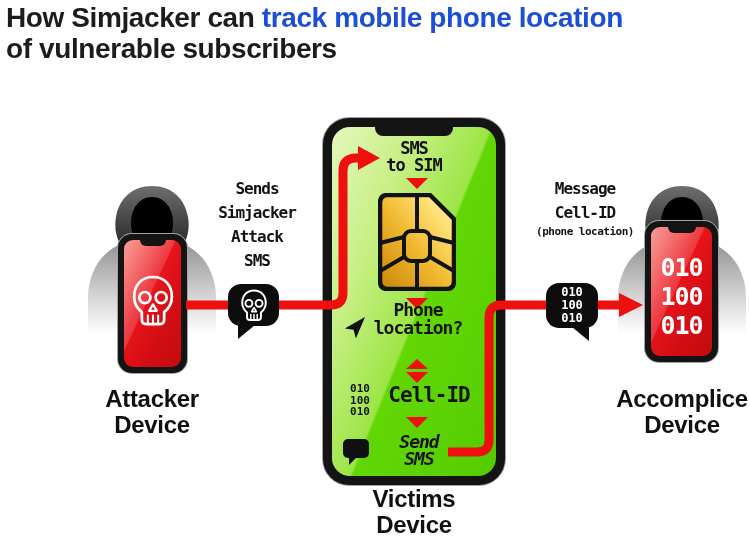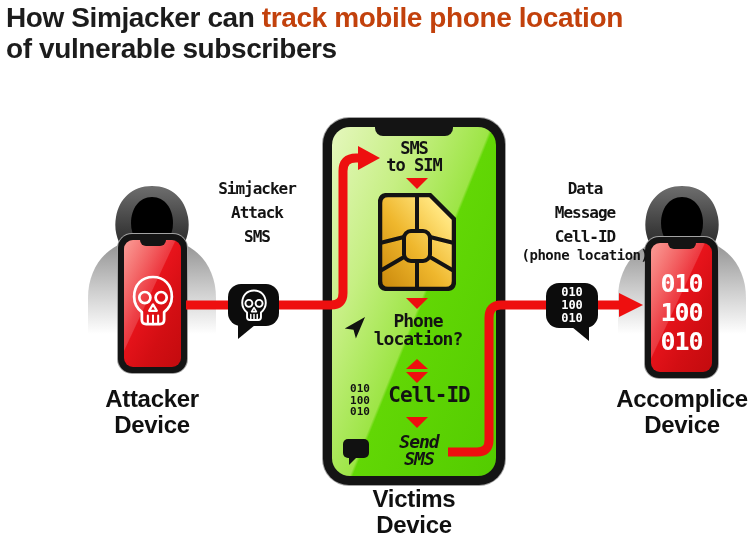--- a/index.html
+++ b/index.html
@@ -2,61 +2,61 @@
 <html><head>
 <meta charset="utf-8">
 <style>
   html,body{margin:0;padding:0;background:#fff;}
   .stage{position:relative;width:750px;height:558px;background:#ffffff;overflow:hidden;
          font-family:"Liberation Sans",sans-serif;}
 
   
   .title{position:absolute;left:6px;top:2px;margin:0;font-size:28px;line-height:31px;
          font-weight:bold;color:#1c1c1c;letter-spacing:-0.4px;z-index:1;}
-  .title .red{color:#c2410c;}
+  .title .red{color:#1d4ed8;}
 
   
   .figure{position:absolute;width:140px;height:150px;z-index:2;}
   #fig-attacker{left:82px;top:184px;}
   #fig-accomplice{left:612px;top:184px;}
 
   
   .phone{position:absolute;background:#141414;z-index:3;box-shadow:0 0 0 1px #a3a3a3;}
   .screen{position:absolute;overflow:hidden;}
   .notch{position:absolute;top:0;left:50%;transform:translateX(-50%);
          background:#141414;border-radius:0 0 8px 8px;}
   .sheen{position:absolute;inset:0;pointer-events:none;
          background:linear-gradient(115deg,rgba(255,255,255,.42) 0%,rgba(255,255,255,.16) 44%,rgba(255,255,255,0) 45%);}
 
   #phone-attacker{left:118px;top:234px;width:69px;height:139px;border-radius:14px;}
   #phone-attacker .screen{inset:6px;border-radius:9px;
       background:linear-gradient(118deg,#f7544a 0%,#ea141c 40%,#d30e13 70%,#c30b0e 100%);}
   #phone-attacker .notch{width:26px;height:6px;}
 
-  #phone-accomplice{left:645px;top:237px;width:73px;height:141px;border-radius:14px;}
+  #phone-accomplice{left:645px;top:221px;width:73px;height:141px;border-radius:14px;}
   #phone-accomplice .screen{inset:6px;border-radius:9px;
       background:linear-gradient(118deg,#f7544a 0%,#ea141c 40%,#d30e13 70%,#c30b0e 100%);}
   #phone-accomplice .notch{width:28px;height:6px;}
   .acc-binary{position:absolute;left:0;right:0;top:26px;text-align:center;
       font-family:"DejaVu Sans Mono",monospace;font-weight:bold;color:#fff;
       font-size:25px;line-height:29px;letter-spacing:-1px;}
 
   #phone-victim{left:323px;top:118px;width:182px;height:367px;border-radius:26px;}
   #phone-victim .screen{inset:9px;border-radius:18px;
       background:linear-gradient(112deg,#e5f7bd 0%,#c6ef83 28%,#9de546 52%,#62d705 53%,#53cc00 100%);}
   #phone-victim .notch{width:78px;height:9px;}
 
   .skull-big{position:absolute;left:50%;top:34px;transform:translateX(-50%);}
 
   
   .flow-text{position:absolute;text-align:center;font-family:"DejaVu Sans Mono",monospace;
              font-weight:bold;color:#131313;letter-spacing:-1px;}
   .flow-text span{display:block;}
   #flow-sms-to-sim{left:0;top:13px;width:164px;font-size:17px;line-height:17px;}
-  #flow-phone-location{left:8px;top:185px;width:156px;font-size:18px;line-height:18px;}
+  #flow-phone-location{left:8px;top:174px;width:156px;font-size:18px;line-height:18px;}
   #flow-cell-id{left:30px;top:258px;width:134px;font-size:21px;line-height:21px;}
   #flow-send-sms{left:10px;top:306px;width:154px;font-size:18px;line-height:17px;font-style:italic;}
   #flow-binary{left:8px;top:256px;width:40px;font-size:11px;line-height:11.5px;letter-spacing:0;}
 
   .tri-down{position:absolute;width:0;height:0;border-left:11px solid transparent;
             border-right:11px solid transparent;border-top:11px solid #ee0f0f;}
   .tri-up{position:absolute;width:0;height:0;border-left:11px solid transparent;
           border-right:11px solid transparent;border-bottom:10px solid #ee0f0f;}
   #tri-1{left:74px;top:51px;}
   #tri-2{left:74px;top:171px;}
@@ -84,21 +84,21 @@
   .bubble-binary-text{position:absolute;left:0;right:0;top:3px;text-align:center;color:#fff;
       font-family:"DejaVu Sans Mono",monospace;font-weight:bold;font-size:12px;line-height:13px;}
 
   
   .annotation{position:absolute;text-align:center;z-index:4;color:#131313;
       font-family:"DejaVu Sans Mono",monospace;font-weight:bold;font-size:16px;
       line-height:24px;letter-spacing:-1px;}
   .annotation span{display:block;}
   #ann-attack{left:183px;top:177px;width:148px;}
   #ann-data{left:503px;top:177px;width:164px;}
-  .annotation .sub{font-size:14px;line-height:13px;letter-spacing:-0.5px;}
+  .annotation .sub{font-size:11px;line-height:13px;letter-spacing:-0.5px;}
 
   .device-label{position:absolute;text-align:center;font-weight:bold;font-size:24px;
       line-height:26px;color:#101010;letter-spacing:-0.3px;z-index:4;}
   .device-label span{display:block;}
   #label-attacker{left:62px;top:386px;width:180px;}
   #label-victim{left:324px;top:486px;width:180px;}
   #label-accomplice{left:592px;top:386px;width:180px;}
 </style>
 </head>
 <body>
@@ -256,27 +256,27 @@
 
   <div class="bubble" id="bubble-binary">
     <div class="bubble-binary-text">
       <span>010</span><br>
       <span>100</span><br>
       <span>010</span>
     </div>
   </div>
 
   <div class="annotation" id="ann-attack">
+    <span>Sends</span>
     <span>Simjacker</span>
     <span>Attack</span>
     <span>SMS</span>
   </div>
 
   <div class="annotation" id="ann-data">
-    <span>Data</span>
     <span>Message</span>
     <span>Cell-ID</span>
     <span class="sub">(phone location)</span>
   </div>
 
   <div class="device-label" id="label-attacker">
     <span>Attacker</span>
     <span>Device</span>
   </div>
   <div class="device-label" id="label-victim">

